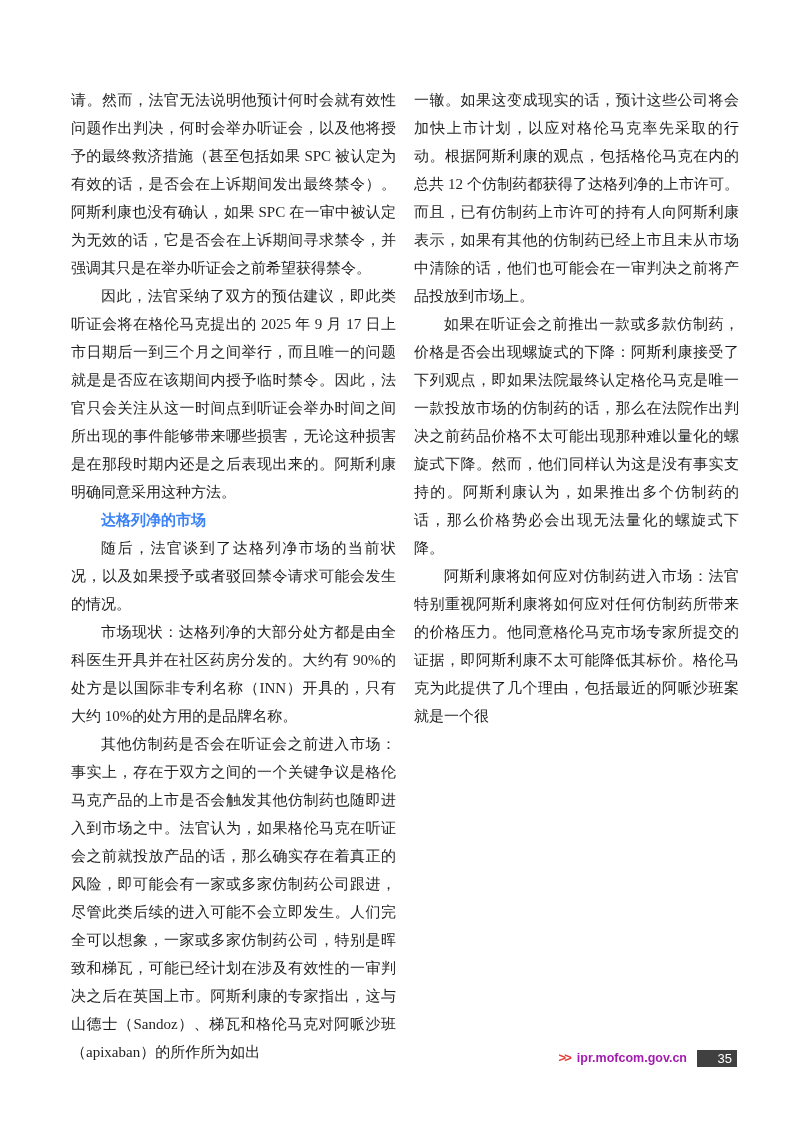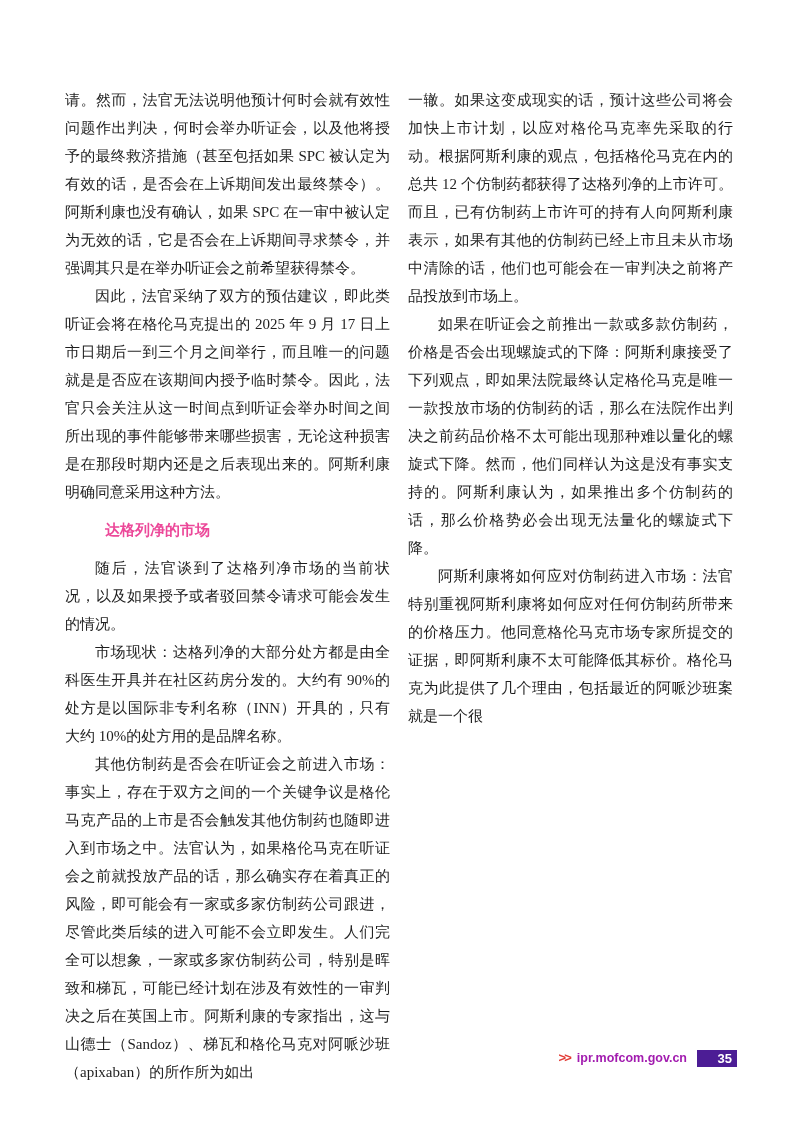--- a/index.html
+++ b/index.html
@@ -9,21 +9,21 @@
   }
   .page {
     position: relative;
     width: 794px;
     height: 1123px;
     background: #ffffff;
     overflow: hidden;
   }
   .columns {
     position: absolute;
-    left: 65px;
+    left: 71px;
     top: 86px;
     width: 668px;
     display: flex;
     gap: 18px;
   }
   .col {
     width: 325px;
     font-family: "Liberation Serif", "DejaVu Serif", serif;
     font-size: 15px;
     line-height: 28px;
@@ -31,27 +31,27 @@
     text-align: justify;
   }
   .col p {
     margin: 0;
     text-indent: 2em;
   }
   .col p.noindent {
     text-indent: 0;
   }
   .col h3.heading {
-    margin: 10px;
+    margin: 0;
     font-size: 15px;
     line-height: 28px;
     font-weight: bold;
     text-indent: 2em;
     font-family: Liberation Serif, serif;
-    color: #ec4899;
+    color: #3b82f6;
   }
   .footer {
     position: absolute;
     top: 1049px;
     right: 57px;
     height: 18px;
     display: flex;
     align-items: center;
     font-family: "Liberation Sans", "DejaVu Sans", sans-serif;
   }
@@ -64,23 +64,23 @@
     line-height: 18px;
   }
   .url {
     color: #a21caf;
     font-weight: bold;
     font-size: 12.5px;
     line-height: 18px;
   }
   .pagenum {
     margin-left: 10px;
-    background: #4c1d95;
+    background: #404040;
     color: #ffffff;
-    font-weight: bold;
+    font-weight: normal;
     font-size: 13px;
     width: 40px;
     height: 17px;
     line-height: 17px;
     text-align: right;
     padding-right: 5px;
     box-sizing: border-box;
   }
 </style>
 </head>

